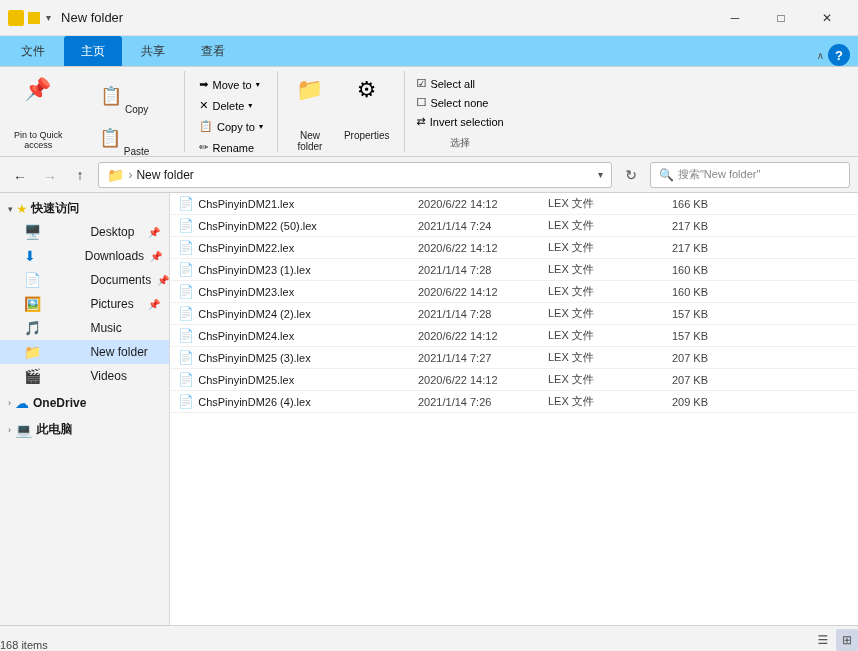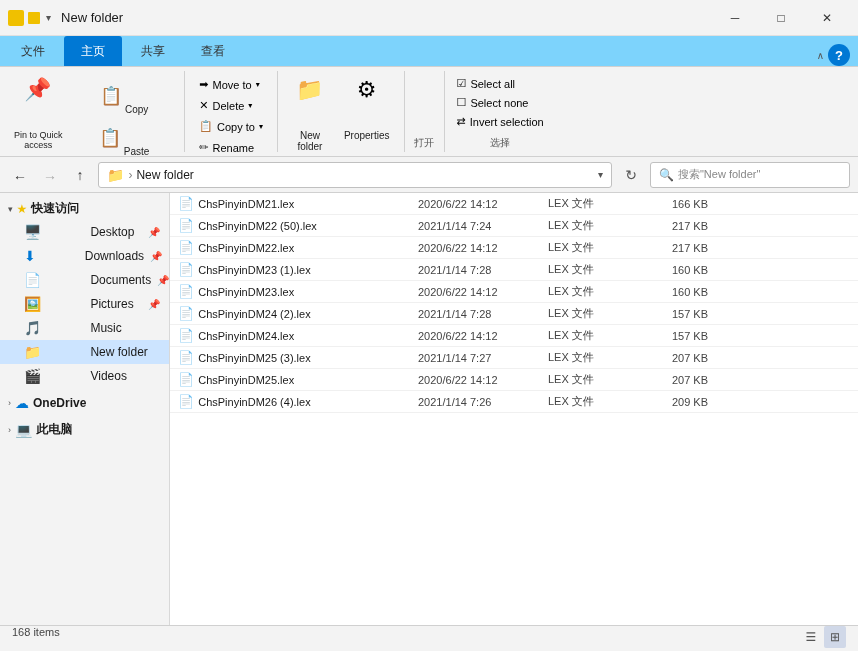--- a/index.html
+++ b/index.html
@@ -436,22 +436,22 @@
     .file-rows::-webkit-scrollbar { width: 8px; }
     .file-rows::-webkit-scrollbar-track { background: #f1f1f1; }
     .file-rows::-webkit-scrollbar-thumb { background: #c0c0c0; border-radius: 4px; }
 
     
     .status-bar {
       height: 26px;
       border-top: 1px solid #d0d0d0;
       background: #f3f3f3;
       display: flex;
-      align-items: flex-start;
-      padding: 0 12px;
+      align-items: flex-end;
+      padding: 0 0;
       flex-shrink: 0;
     }
     .status-text {
       font-size: 11px;
       color: #444;
       flex: 1;
     }
     .view-btns {
       display: flex;
       gap: 2px;
@@ -565,24 +565,20 @@
         <span class="label" style="font-size:10px;text-align:center">New<br>folder</span>
       </div>
       <div class="ribbon-btn-large">
         <span class="icon-large">⚙</span>
         <span class="label">Properties</span>
       </div>
     </div>
     <div class="ribbon-group-label">新建</div>
   </div>
 
-  <div class="ribbon-group" style="min-width:40px;">
-    <div class="ribbon-group-content"></div>
-    <div class="ribbon-group-label">打开</div>
-  </div>
 
   <div class="ribbon-group-select">
     <div class="select-content">
       <div class="select-btn">
         <span>☑</span>
         <span>Select all</span>
       </div>
       <div class="select-btn">
         <span>☐</span>
         <span>Select none</span>

